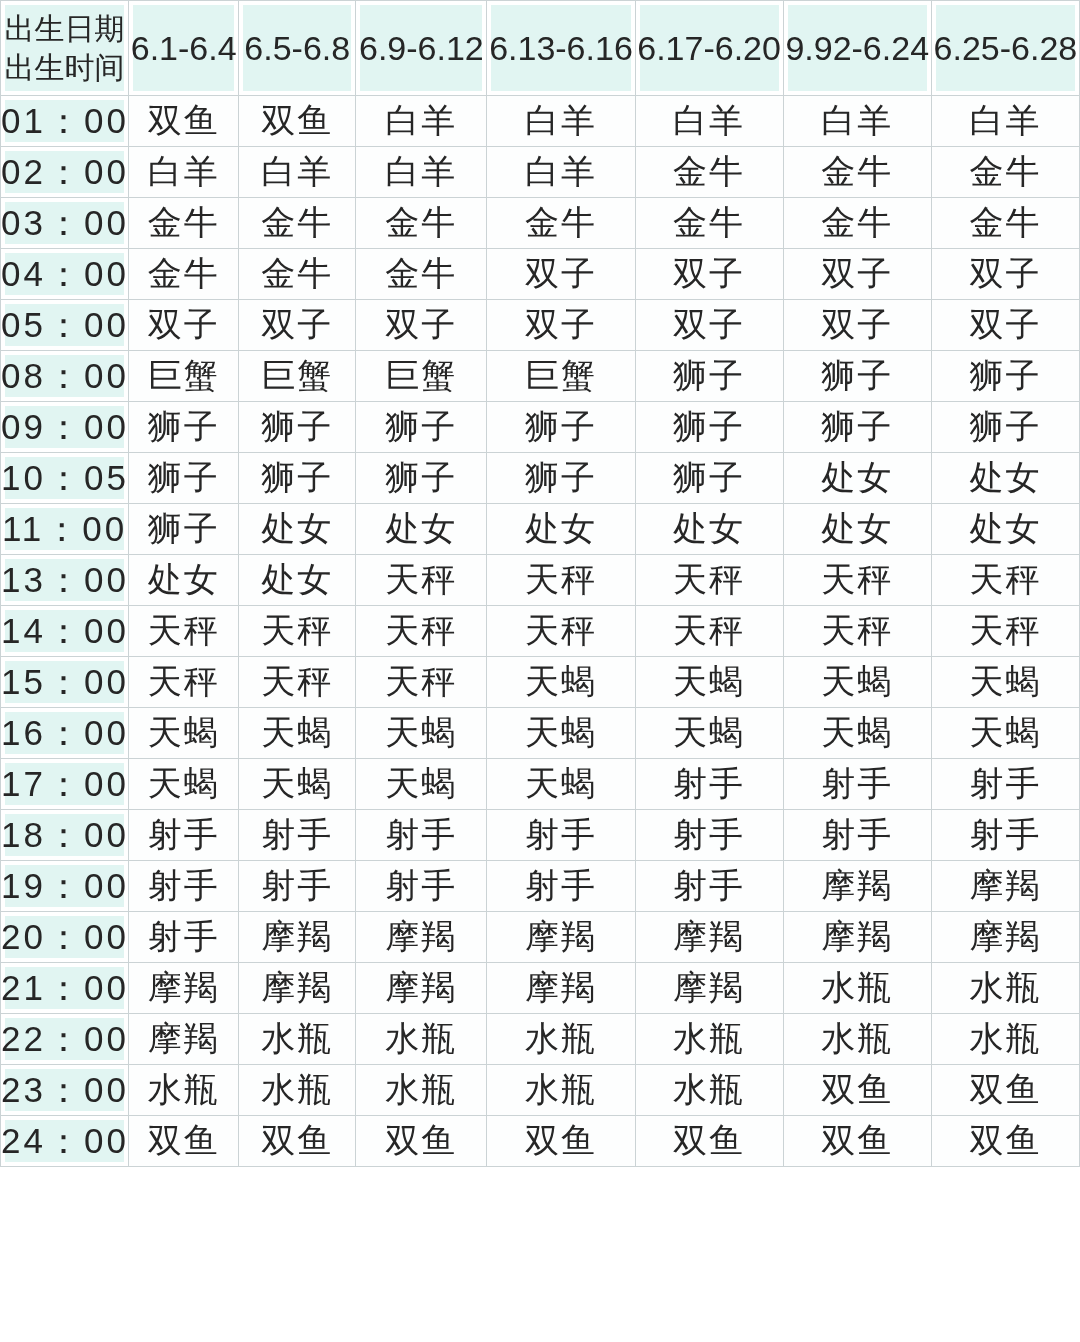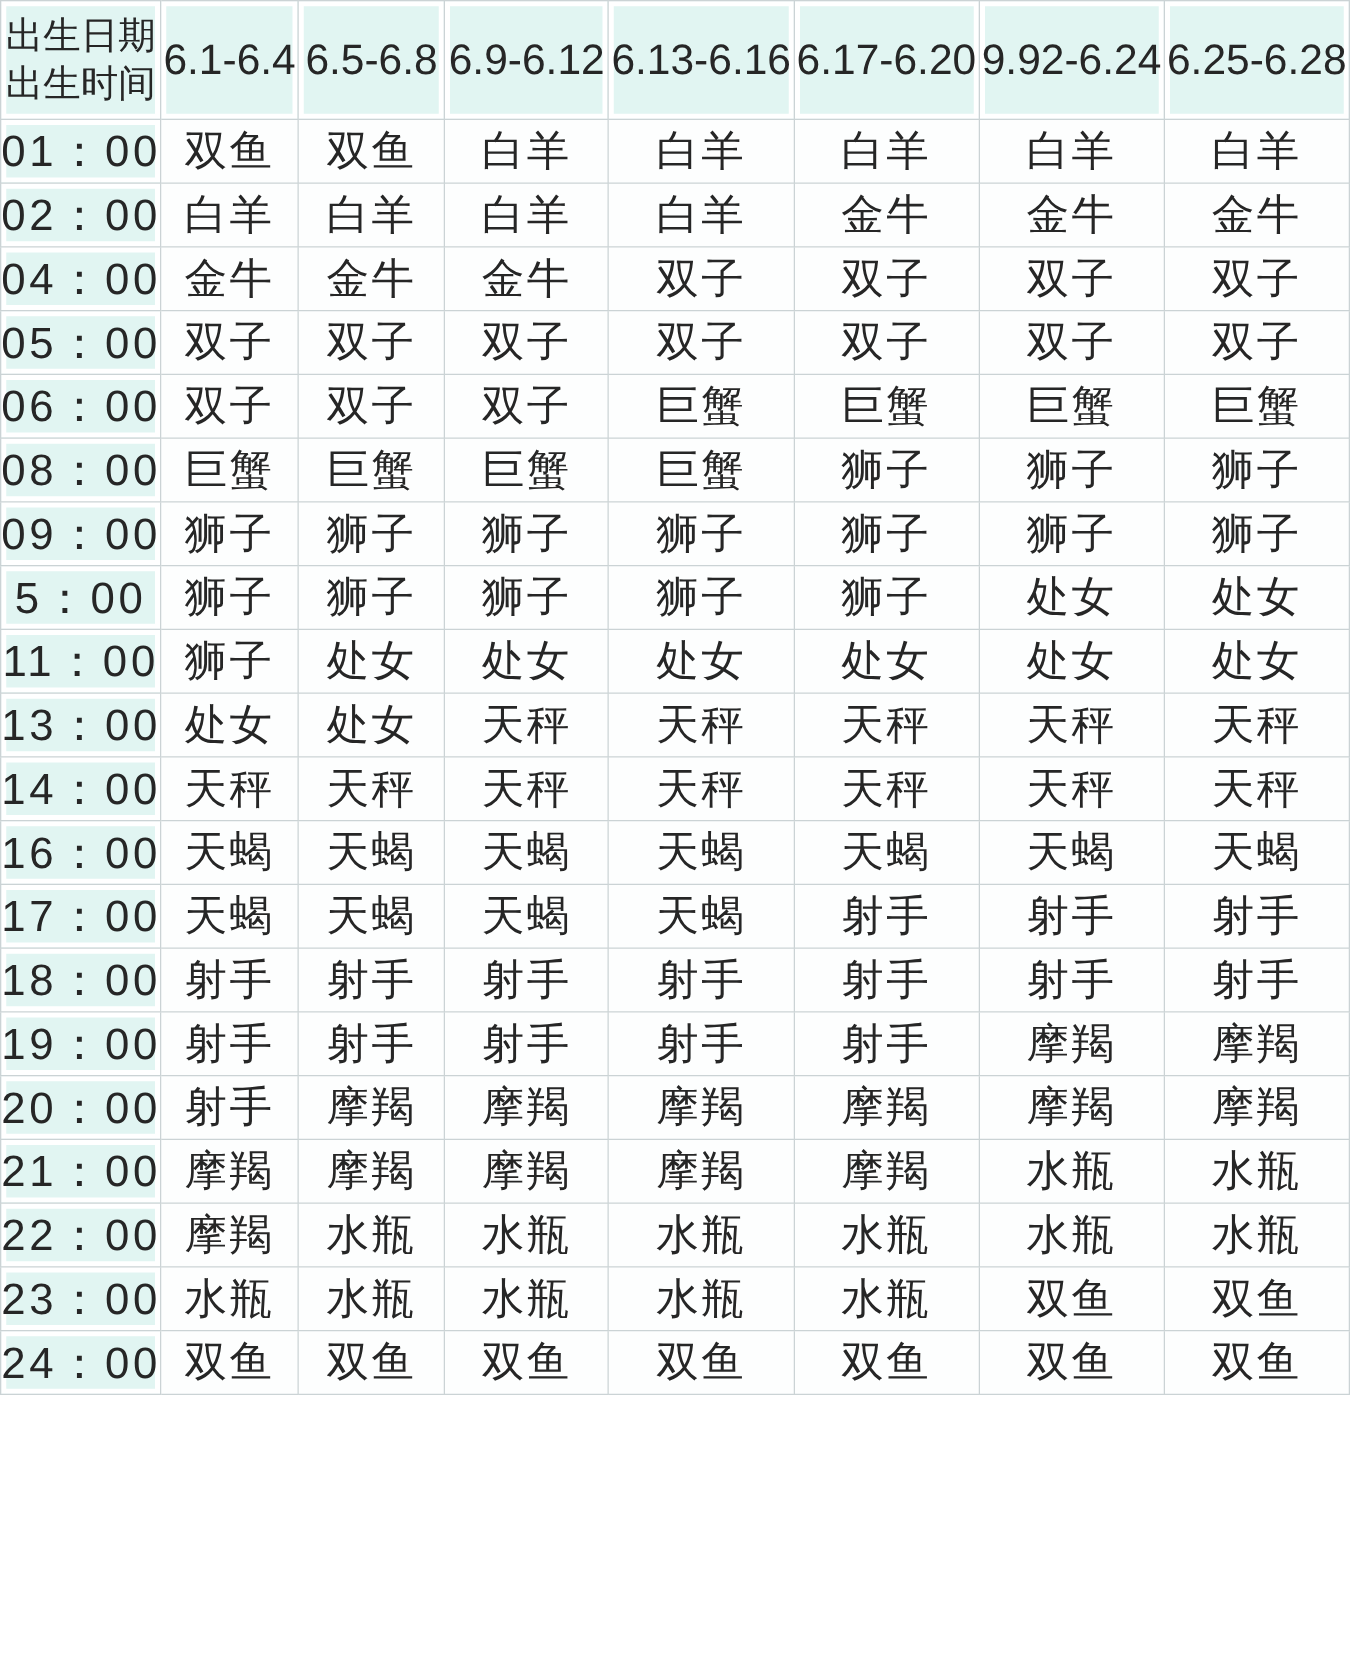--- a/index.html
+++ b/index.html
@@ -115,48 +115,48 @@
           <th class="cyan time-cell">02：00</th>
           <td class="sign-cell">白羊</td>
           <td class="sign-cell">白羊</td>
           <td class="sign-cell">白羊</td>
           <td class="sign-cell">白羊</td>
           <td class="sign-cell">金牛</td>
           <td class="sign-cell">金牛</td>
           <td class="sign-cell">金牛</td>
         </tr>
         <tr>
+          <th class="cyan time-cell">03：00</th>
+          <td class="sign-cell">金牛</td>
+          <td class="sign-cell">金牛</td>
+          <td class="sign-cell">金牛</td>
+          <td class="sign-cell">金牛</td>
+          <td class="sign-cell">金牛</td>
+          <td class="sign-cell">金牛</td>
+          <td class="sign-cell">金牛</td>
+        </tr>
+        <tr>
           <th class="cyan time-cell">04：00</th>
           <td class="sign-cell">金牛</td>
           <td class="sign-cell">金牛</td>
           <td class="sign-cell">金牛</td>
           <td class="sign-cell">双子</td>
           <td class="sign-cell">双子</td>
           <td class="sign-cell">双子</td>
           <td class="sign-cell">双子</td>
         </tr>
         <tr>
           <th class="cyan time-cell">05：00</th>
           <td class="sign-cell">双子</td>
           <td class="sign-cell">双子</td>
           <td class="sign-cell">双子</td>
           <td class="sign-cell">双子</td>
           <td class="sign-cell">双子</td>
           <td class="sign-cell">双子</td>
           <td class="sign-cell">双子</td>
-        </tr>
-        <tr>
-          <th class="cyan time-cell">06：00</th>
-          <td class="sign-cell">双子</td>
-          <td class="sign-cell">双子</td>
-          <td class="sign-cell">双子</td>
-          <td class="sign-cell">巨蟹</td>
-          <td class="sign-cell">巨蟹</td>
-          <td class="sign-cell">巨蟹</td>
-          <td class="sign-cell">巨蟹</td>
         </tr>
         <tr>
           <th class="cyan time-cell">08：00</th>
           <td class="sign-cell">巨蟹</td>
           <td class="sign-cell">巨蟹</td>
           <td class="sign-cell">巨蟹</td>
           <td class="sign-cell">巨蟹</td>
           <td class="sign-cell">狮子</td>
           <td class="sign-cell">狮子</td>
           <td class="sign-cell">狮子</td>
@@ -165,21 +165,21 @@
           <th class="cyan time-cell">09：00</th>
           <td class="sign-cell">狮子</td>
           <td class="sign-cell">狮子</td>
           <td class="sign-cell">狮子</td>
           <td class="sign-cell">狮子</td>
           <td class="sign-cell">狮子</td>
           <td class="sign-cell">狮子</td>
           <td class="sign-cell">狮子</td>
         </tr>
         <tr>
-          <th class="cyan time-cell">5：00</th>
+          <th class="cyan time-cell">10：05</th>
           <td class="sign-cell">狮子</td>
           <td class="sign-cell">狮子</td>
           <td class="sign-cell">狮子</td>
           <td class="sign-cell">狮子</td>
           <td class="sign-cell">狮子</td>
           <td class="sign-cell">处女</td>
           <td class="sign-cell">处女</td>
         </tr>
         <tr>
           <th class="cyan time-cell">11：00</th>
@@ -203,20 +203,30 @@
         </tr>
         <tr>
           <th class="cyan time-cell">14：00</th>
           <td class="sign-cell">天秤</td>
           <td class="sign-cell">天秤</td>
           <td class="sign-cell">天秤</td>
           <td class="sign-cell">天秤</td>
           <td class="sign-cell">天秤</td>
           <td class="sign-cell">天秤</td>
           <td class="sign-cell">天秤</td>
+        </tr>
+        <tr>
+          <th class="cyan time-cell">15：00</th>
+          <td class="sign-cell">天秤</td>
+          <td class="sign-cell">天秤</td>
+          <td class="sign-cell">天秤</td>
+          <td class="sign-cell">天蝎</td>
+          <td class="sign-cell">天蝎</td>
+          <td class="sign-cell">天蝎</td>
+          <td class="sign-cell">天蝎</td>
         </tr>
         <tr>
           <th class="cyan time-cell">16：00</th>
           <td class="sign-cell">天蝎</td>
           <td class="sign-cell">天蝎</td>
           <td class="sign-cell">天蝎</td>
           <td class="sign-cell">天蝎</td>
           <td class="sign-cell">天蝎</td>
           <td class="sign-cell">天蝎</td>
           <td class="sign-cell">天蝎</td>

